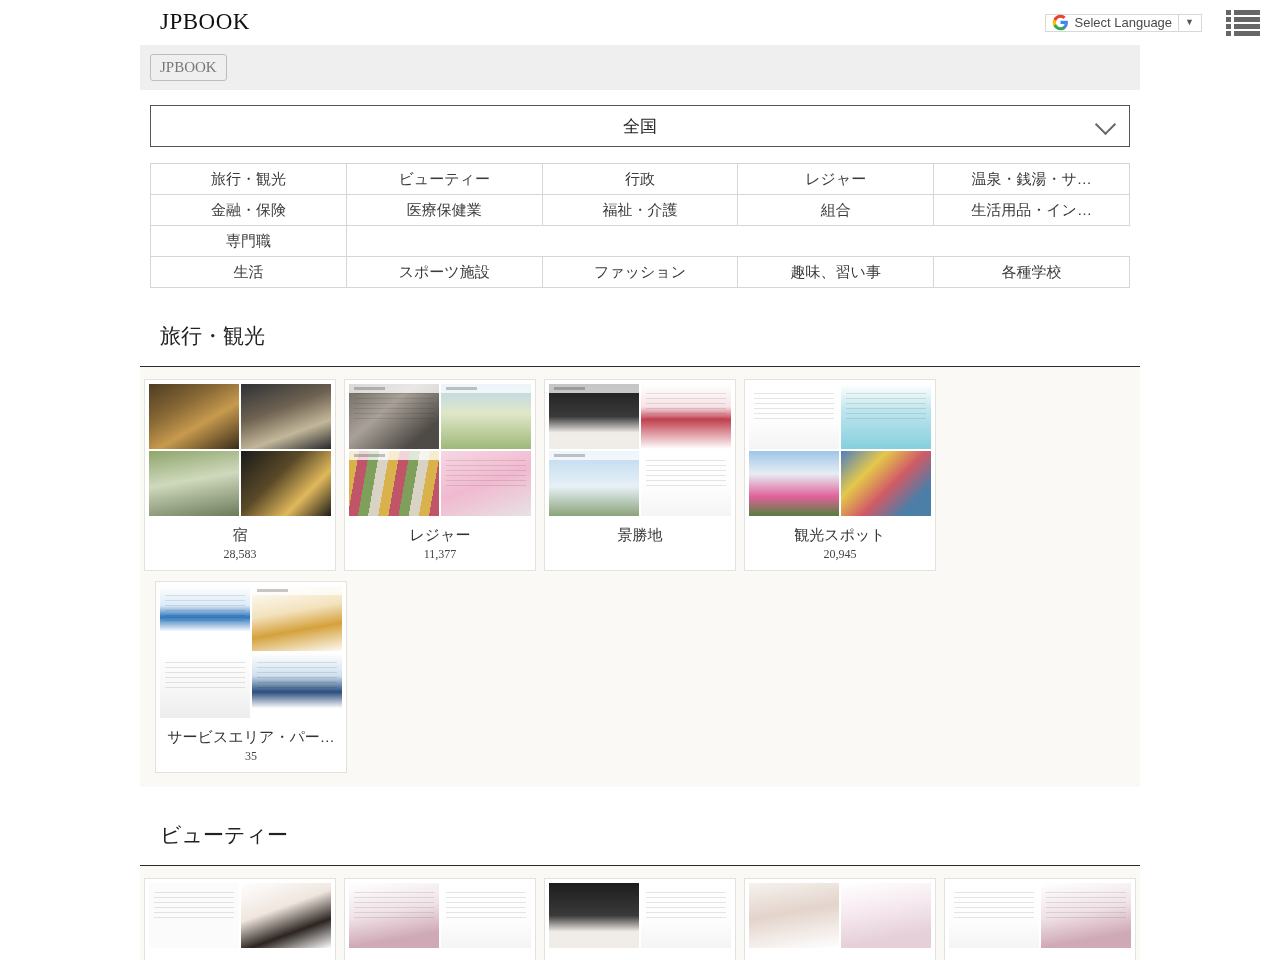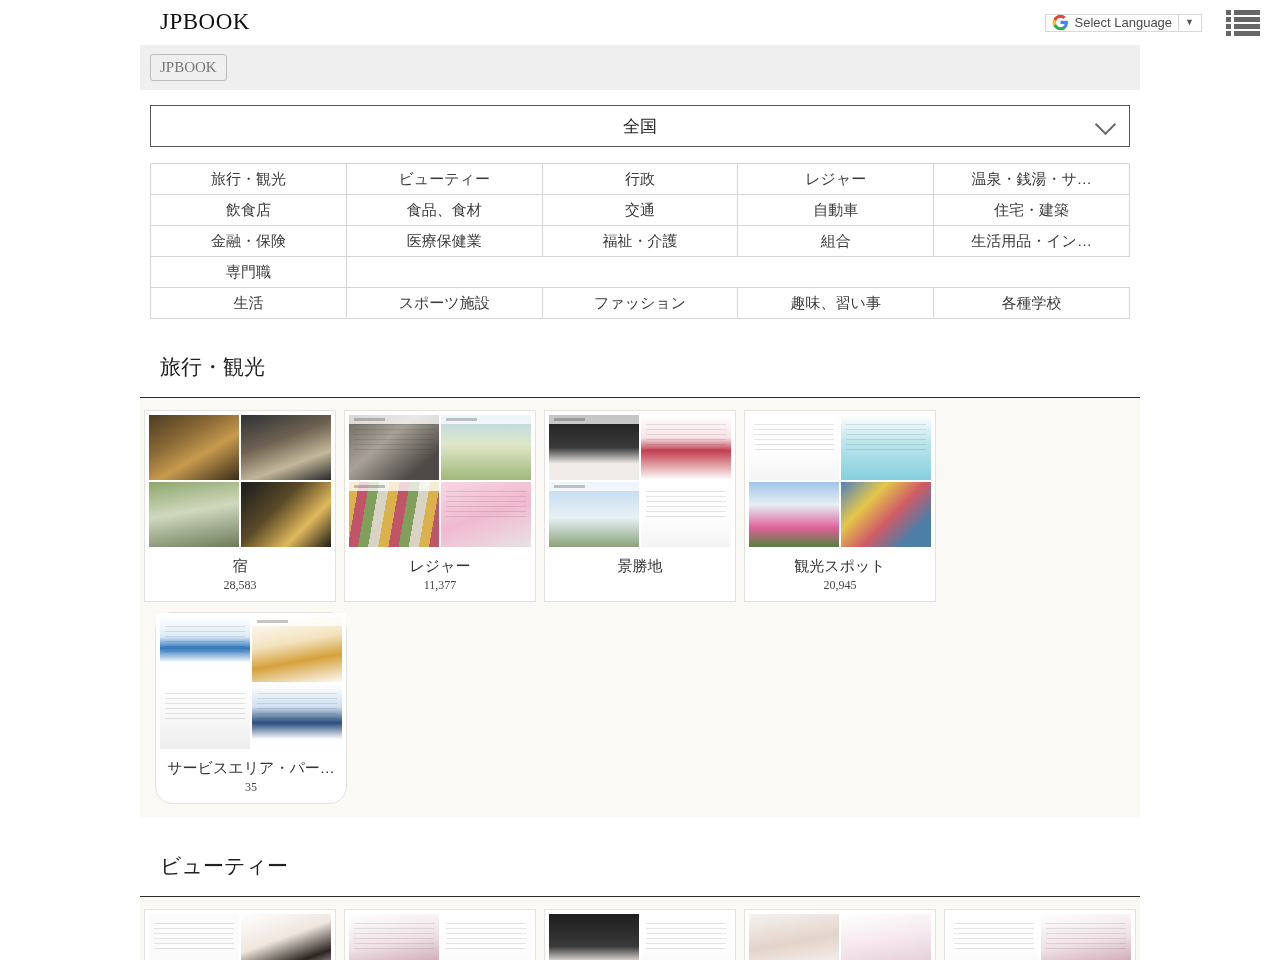--- a/index.html
+++ b/index.html
@@ -272,27 +272,20 @@
       <table class="cats">
         <tbody>
           <tr>
             <td>旅行・観光</td>
             <td>ビューティー</td>
             <td>行政</td>
             <td>レジャー</td>
             <td>温泉・銭湯・サ…</td>
           </tr>
           <tr>
-            <td>飲食店</td>
-            <td>食品、食材</td>
-            <td>交通</td>
-            <td>自動車</td>
-            <td>住宅・建築</td>
-          </tr>
-          <tr>
             <td>金融・保険</td>
             <td>医療保健業</td>
             <td>福祉・介護</td>
             <td>組合</td>
             <td>生活用品・イン…</td>
           </tr>
           <tr>
             <td>専門職</td>
             <td class="empty"></td>
             <td class="empty"></td>
@@ -395,21 +388,21 @@
               </div>
             <div class="cellimg">
                 <div class="ph ph-collage"></div>
               </div>
           </div>
           <div class="card-label">観光スポット</div>
           <div class="card-count">20,945</div>
         </div>
 
 
-        <div class="card card-row2" style="margin-left:15px;border-radius:18px;">
+        <div class="card card-row2" style="margin-left:15px;">
           <div class="thumb">
             <div class="cellimg">
                 <div class="ph ph-blue-site"></div>
                 <div class="lines"></div>
               </div>
             <div class="cellimg">
                 <div class="ph ph-food"></div>
                 <div class="topbar-deco"></div>
               </div>
             <div class="cellimg">

